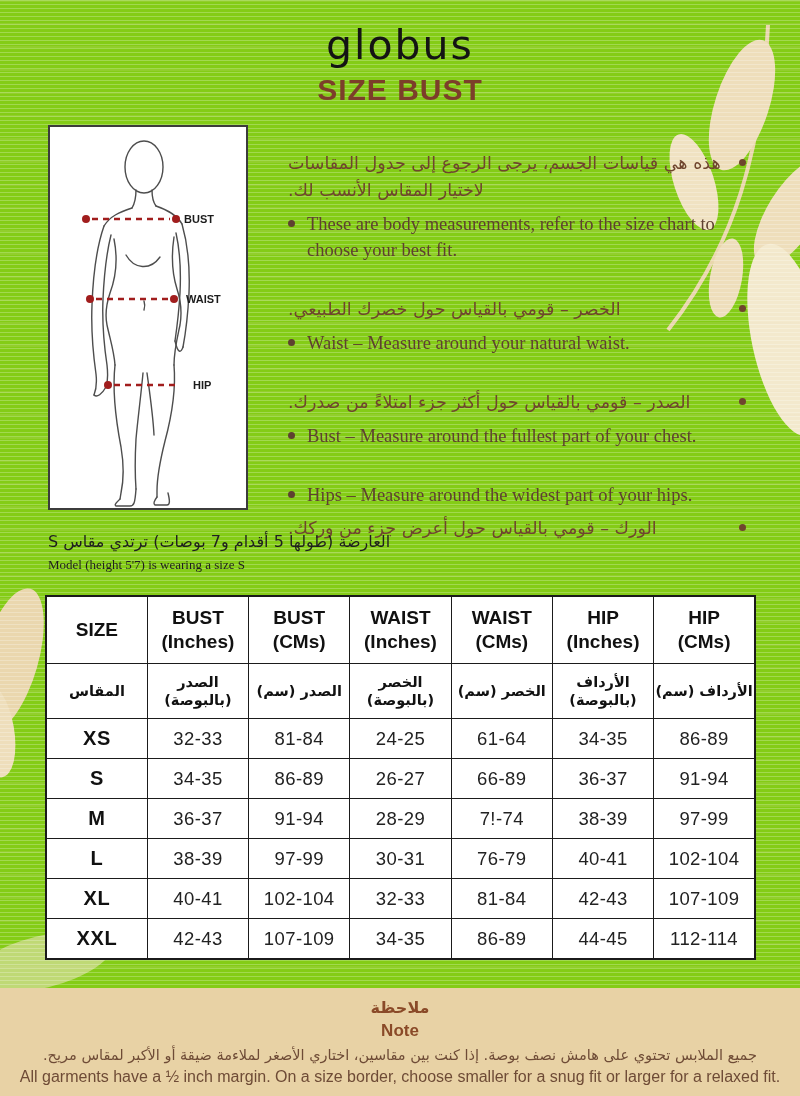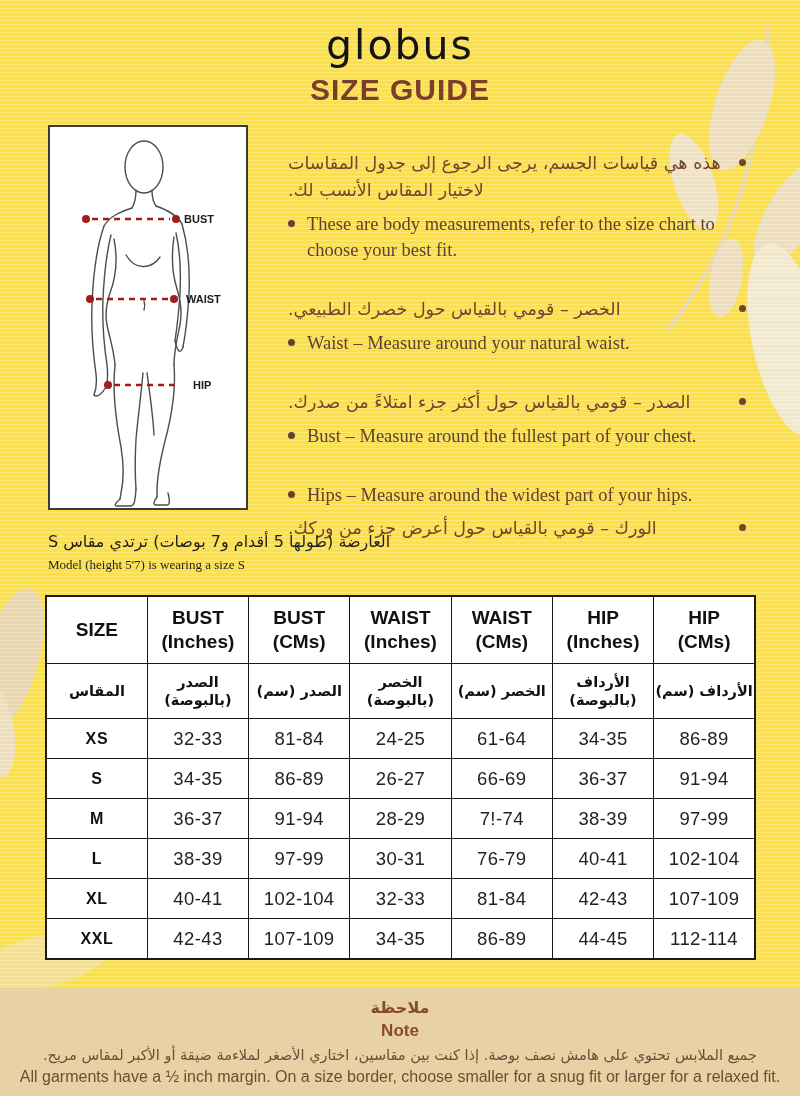--- a/index.html
+++ b/index.html
@@ -1,17 +1,17 @@
 <!DOCTYPE html>
 <html><head>
 <meta charset="utf-8">
 <style>
   html,body{margin:0;padding:0;}
   body{font-family:"Liberation Sans",sans-serif;}
-  #page{position:relative;width:800px;height:1096px;background:#fde047;overflow:hidden;}
+  #page{position:relative;width:800px;height:1096px;background:#84cc16;overflow:hidden;}
   #page::before{content:"";position:absolute;inset:0;z-index:1;pointer-events:none;
     background:
       repeating-linear-gradient(180deg, rgba(255,255,255,.45) 0 1px, rgba(255,255,255,0) 1px 4px),
       repeating-linear-gradient(180deg, rgba(234,219,185,.25) 0 2px, rgba(255,255,255,0) 2px 23px);
     opacity:.55;}
   .decor{position:absolute;inset:0;z-index:0;pointer-events:none;}
 
   .hdr{position:absolute;left:0;top:24px;width:100%;text-align:center;z-index:2;}
   .logo{font-family:"DejaVu Sans",sans-serif;font-weight:400;font-size:41px;letter-spacing:2px;color:#141414;line-height:1.05;}
   .title{font-family:"Liberation Sans",sans-serif;font-weight:800;font-size:30px;letter-spacing:1px;color:#7c3e2a;margin-top:6px;}
@@ -32,21 +32,21 @@
   .model-note{position:absolute;left:48px;top:531px;z-index:2;}
   .model-note .ar{direction:rtl;text-align:left;font-family:"DejaVu Sans",sans-serif;font-size:16px;line-height:22px;color:#1f1f1f;}
   .model-note .en{font-family:"Liberation Serif",serif;font-size:13px;line-height:23px;color:#1f1f1f;}
 
   table.size{position:absolute;left:45px;top:595px;width:711px;z-index:2;border-collapse:collapse;table-layout:fixed;background:#fff;}
   table.size td{border:1.6px solid #1b1b1b;text-align:center;vertical-align:middle;padding:0;}
   table.size{border:2.5px solid #1b1b1b;}
   tr.h-en td{height:66px;font-weight:700;font-size:19px;color:#111;line-height:1.25;}
   tr.h-ar td{height:54px;direction:rtl;font-family:"DejaVu Sans",sans-serif;font-weight:700;font-size:14.5px;color:#111;line-height:1.25;}
   tr.data td{height:39px;font-size:18.5px;color:#222;letter-spacing:.4px;}
-  tr.data td.size-cell{font-weight:700;font-size:16px;color:#111;letter-spacing:.6px;}
+  tr.data td.size-cell{font-weight:700;font-size:20px;color:#111;letter-spacing:.6px;}
 
   .note-band{position:absolute;left:0;top:988px;width:100%;height:108px;background:#e8d2a5;z-index:2;text-align:center;}
   .note-band .h-ar{margin-top:9px;font-family:"DejaVu Sans",sans-serif;font-weight:700;font-size:16px;color:#8a4a28;line-height:22px;}
   .note-band .h-en{font-weight:700;font-size:17px;color:#8a4a28;line-height:23px;}
   .note-band .b-ar{direction:rtl;font-family:"DejaVu Sans",sans-serif;font-size:14.5px;color:#6e4b36;line-height:22px;margin-top:2px;}
   .note-band .b-en{font-size:16px;color:#6e4b36;line-height:22px;}
 
   .fig-label{font-family:"Liberation Sans",sans-serif;font-weight:700;}
 </style>
 </head>
@@ -63,21 +63,21 @@
       <ellipse cx="726" cy="278" rx="16" ry="40" fill="#eedebb" transform="rotate(10 726 278)"></ellipse>
     </g>
     <ellipse cx="788" cy="340" rx="36" ry="98" fill="#f3e9cd" transform="rotate(-12 788 340)"></ellipse>
     <ellipse cx="10" cy="660" rx="28" ry="74" fill="#ead7ae" transform="rotate(16 10 660)"></ellipse>
     <ellipse cx="-6" cy="730" rx="20" ry="48" fill="#eedebb" transform="rotate(-10 -6 730)"></ellipse>
     <ellipse cx="42" cy="962" rx="72" ry="26" fill="#f0e3c4" opacity="0.55" transform="rotate(-14 42 962)"></ellipse>
   </svg>
 
   <div class="hdr">
     <div class="logo">globus</div>
-    <div class="title">SIZE GUIDE</div>
+    <div class="title">SIZE BUST</div>
   </div>
 
   <div class="figure-box">
     <svg viewBox="0 0 196 381">
       <g stroke="#4d4d4d" stroke-width="1.4" fill="none" stroke-linecap="round">
         <ellipse cx="94" cy="40" rx="19" ry="26"></ellipse>
         <path d="M86,63 C86,71 85,76 82,81"></path>
         <path d="M102,63 C102,70 103,75 106,79"></path>
         <path d="M82,81 C70,85 60,89 54,99"></path>
         <path d="M106,79 C118,83 127,88 132,97"></path>
@@ -216,21 +216,21 @@
       <td>24-25</td>
       <td>61-64</td>
       <td>34-35</td>
       <td>86-89</td>
     </tr>
     <tr class="data">
       <td class="size-cell">S</td>
       <td>34-35</td>
       <td>86-89</td>
       <td>26-27</td>
-      <td>66-69</td>
+      <td>66-89</td>
       <td>36-37</td>
       <td>91-94</td>
     </tr>
     <tr class="data">
       <td class="size-cell">M</td>
       <td>36-37</td>
       <td>91-94</td>
       <td>28-29</td>
       <td>7!-74</td>
       <td>38-39</td>

